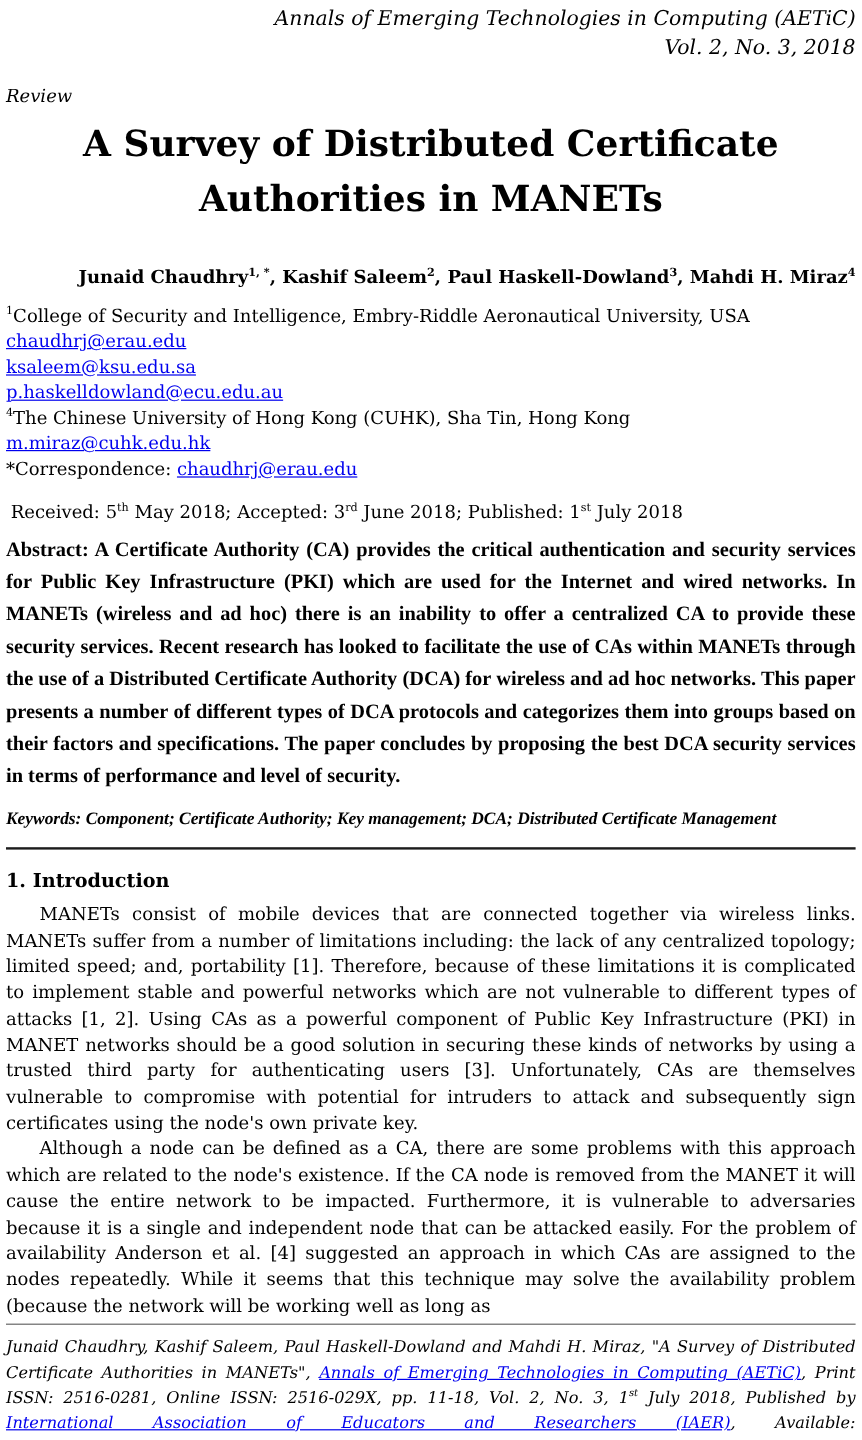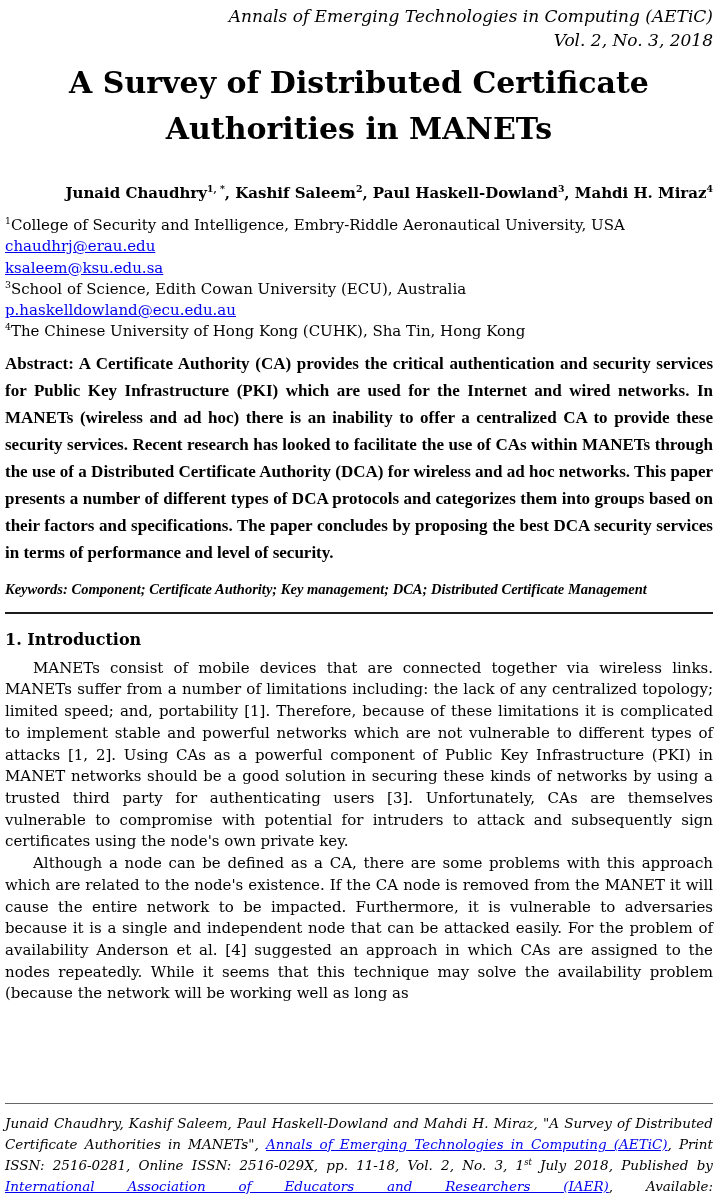--- a/index.html
+++ b/index.html
@@ -66,36 +66,41 @@
 </head>
 <body>
 
 <div class="content">
 
   <div>
     <div class="journal-line">Annals of Emerging Technologies in Computing (AETiC)</div>
     <div class="journal-line">Vol. 2, No. 3, 2018</div>
   </div>
 
+  <div class="review">Review</div>
 
   <h1 class="title">A Survey of Distributed Certificate Authorities in MANETs</h1>
 
   <div class="authors">
     <span>Junaid Chaudhry</span><sup>1, *</sup><span>, Kashif Saleem</span><sup>2</sup><span>, Paul Haskell-Dowland</span><sup>3</sup><span>, Mahdi H. Miraz</span><sup>4</sup>
   </div>
 
   <div class="affils">
     <div class="affil-line"><sup>1</sup><span>College of Security and Intelligence, Embry-Riddle Aeronautical University, USA</span></div>
     <div class="email-line"><a class="link">chaudhrj@erau.edu</a></div>
     <div class="email-line"><a class="link">ksaleem@ksu.edu.sa</a></div>
-    <div class="affil-line"><sup>3</sup><span>School of Science, Edith Cowan University (ECU), Australia</span></div>
     <div class="email-line"><a class="link">p.haskelldowland@ecu.edu.au</a></div>
     <div class="affil-line"><sup>4</sup><span>The Chinese University of Hong Kong (CUHK), Sha Tin, Hong Kong</span></div>
+    <div class="email-line"><a class="link">m.miraz@cuhk.edu.hk</a></div>
+    <div class="email-line"><span>*Correspondence: </span><a class="link">chaudhrj@erau.edu</a></div>
   </div>
 
+  <div class="dates">
+    <span>Received: 5</span><sup>th</sup><span> May 2018; Accepted: 3</span><sup>rd</sup><span> June 2018; Published: 1</span><sup>st</sup><span> July 2018</span>
+  </div>
 
   <p class="abstract">
     <span class="abstract-label">Abstract:  </span><span>A Certificate Authority (CA) provides the critical authentication and security services for Public Key Infrastructure (PKI) which are used for the Internet and wired networks. In MANETs (wireless and ad hoc) there is an inability to offer a centralized CA to provide these security services. Recent research has looked to facilitate the use of CAs within MANETs through the use of a Distributed Certificate Authority (DCA) for wireless and ad hoc networks. This paper presents a number of different types of DCA protocols and categorizes them into groups based on their factors and specifications. The paper concludes by proposing the best DCA security services in terms of performance and level of security.</span>
   </p>
 
   <p class="keywords">Keywords: Component; Certificate Authority; Key management; DCA; Distributed Certificate Management</p>
 
   <hr class="rule">
 
   <h2 class="section-heading">1. Introduction</h2>

